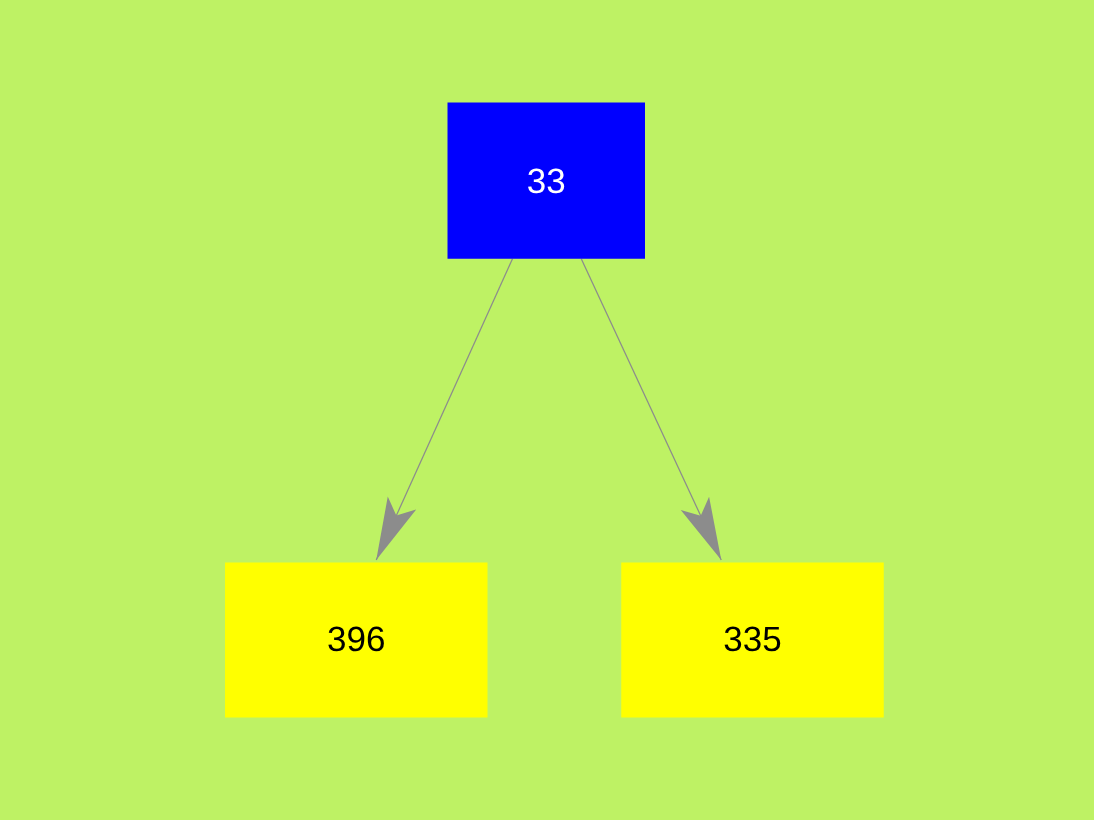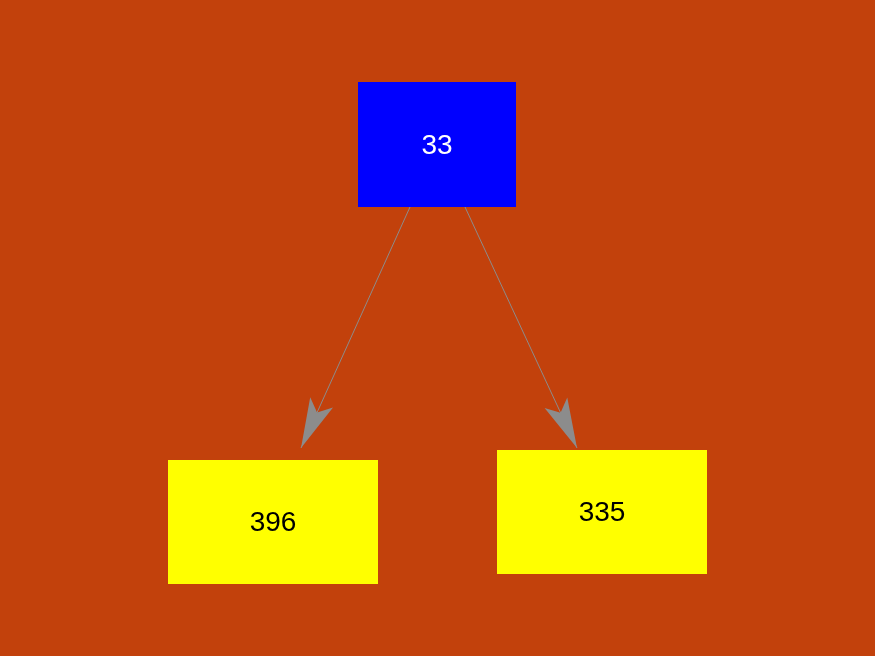--- a/index.html
+++ b/index.html
@@ -28,37 +28,37 @@
     align-items: center;
     justify-content: center;
     font-size: 28px;
     line-height: 1;
     user-select: none;
   }
 </style>
 </head>
 <body>
 
-<div class="canvas" style="background: #c2410c;">
+<div class="canvas" style="background: #bef264;">
 
   <svg class="edge-layer" width="875" height="656" viewBox="0 0 875 656" xmlns="http://www.w3.org/2000/svg">
     <defs>
       <marker id="arrowhead" viewBox="0 0 10 5" markerUnits="userSpaceOnUse" markerWidth="50" markerHeight="26" refX="10" refY="2.5" orient="auto">
         <path d="M0,0 L10,2.5 L0,5 L2.2,2.5 Z" fill="#8c8c8c"></path>
       </marker>
     </defs>
     <line stroke-width="1" marker-end="url(#arrowhead)" x1="410" y1="207" x2="301" y2="448" stroke="#8c8c8c"></line>
     <line stroke-width="1" marker-end="url(#arrowhead)" x1="465" y1="207" x2="577" y2="448" stroke="#8c8c8c"></line>
   </svg>
 
   <div class="node" style="left: 358px; top: 82px; width: 158px; height: 125px; background: rgb(0, 0, 255); color: rgb(255, 255, 255);">
     <span>33</span>
   </div>
 
-  <div class="node" style="left: 168px; top: 450px; width: 210px; height: 124px; background: rgb(255, 255, 0); color: rgb(0, 0, 0); margin-top: 10px;">
+  <div class="node" style="left: 180px; top: 450px; width: 210px; height: 124px; background: rgb(255, 255, 0); color: rgb(0, 0, 0);">
     <span>396</span>
   </div>
 
   <div class="node" style="left: 497px; top: 450px; width: 210px; height: 124px; background: rgb(255, 255, 0); color: rgb(0, 0, 0);">
     <span>335</span>
   </div>
 
 </div>
 
 </body></html>

